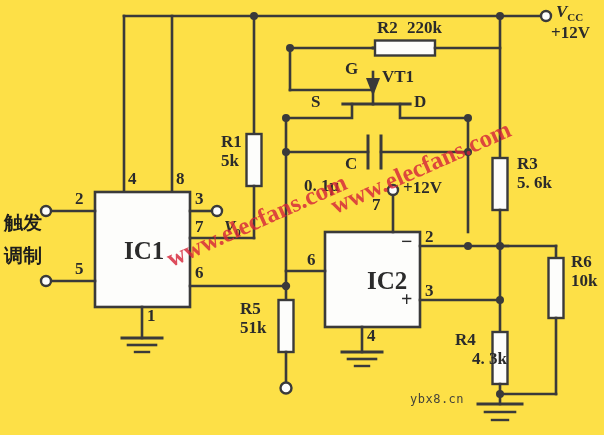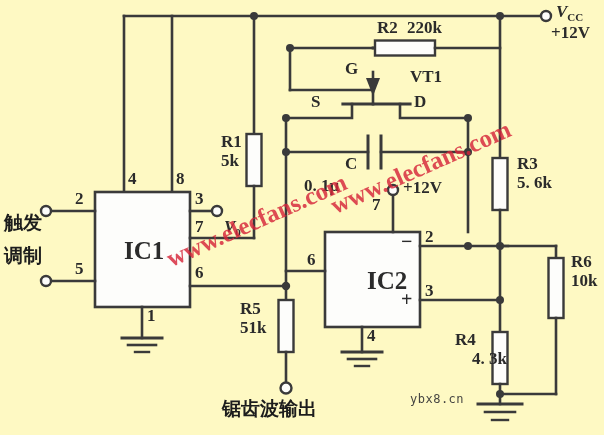--- a/index.html
+++ b/index.html
@@ -1,20 +1,20 @@
 <!DOCTYPE html>
 <html><head>
 <meta charset="utf-8">
 <style>
   html,body{margin:0;padding:0;background:#ffffff;}
   body{
     font-family:"Liberation Serif", serif;
     width:604px;height:435px;overflow:hidden;
   }
-  #root{position:relative;width:604px;height:435px;background:#fef9c3;}
+  #root{position:relative;width:604px;height:435px;background:#fde047;}
   svg#circuit{position:absolute;left:0;top:0;width:604px;height:435px;}
   .lbl{
     position:absolute;
     font-family:"Liberation Serif", serif;
     color:#2b2b2b;
     white-space:nowrap;
     line-height:1.05;
     font-weight:bold;
   }
   .pin{font-size:17px;}
@@ -182,21 +182,21 @@
 
   <div class="lbl" style="left:556px;top:3px;">
     <span class="vlabel">V</span><span class="sub">CC</span>
   </div>
   <div class="lbl res" style="left:551px;top:24px;">+12V</div>
 
   <div class="lbl res" style="left:377px;top:19px;">R2</div>
   <div class="lbl res" style="left:407px;top:19px;">220k</div>
 
   <div class="lbl res" style="left:345px;top:60px;">G</div>
-  <div class="lbl res" style="left:382px;top:68px;margin-left:28px;">VT1</div>
+  <div class="lbl res" style="left:382px;top:68px;">VT1</div>
   <div class="lbl res" style="left:311px;top:93px;">S</div>
   <div class="lbl res" style="left:414px;top:93px;">D</div>
 
   <div class="lbl res" style="left:221px;top:133px;">R1</div>
   <div class="lbl res" style="left:221px;top:152px;">5k</div>
 
   <div class="lbl res" style="left:345px;top:155px;">C</div>
   <div class="lbl res" style="left:304px;top:177px;">0. 1μ</div>
 
   <div class="lbl res" style="left:403px;top:179px;">+12V</div>
@@ -232,19 +232,18 @@
   <div class="lbl pin" style="left:307px;top:251px;">6</div>
   <div class="lbl pin" style="left:425px;top:228px;">2</div>
   <div class="lbl pin" style="left:425px;top:282px;">3</div>
   <div class="lbl pin" style="left:367px;top:327px;">4</div>
   <div class="lbl pin" style="left:401px;top:231px;font-size:20px;">−</div>
   <div class="lbl pin" style="left:401px;top:289px;font-size:20px;">+</div>
 
   <div class="cn" style="position:absolute;left:4px;top:210px;">触发</div>
   <div class="cn" style="position:absolute;left:4px;top:243px;">调制</div>
 
-  <div class="cn" style="position:absolute;left:222px;top:396px;">锯齿波输出</div>
 
   <div class="wm wm1">www.elecfans.com</div>
   <div class="wm wm2">www.elecfans.com</div>
   <div class="wm wm3">ybx8.cn</div>
 
 </div>
 
 </body></html>

